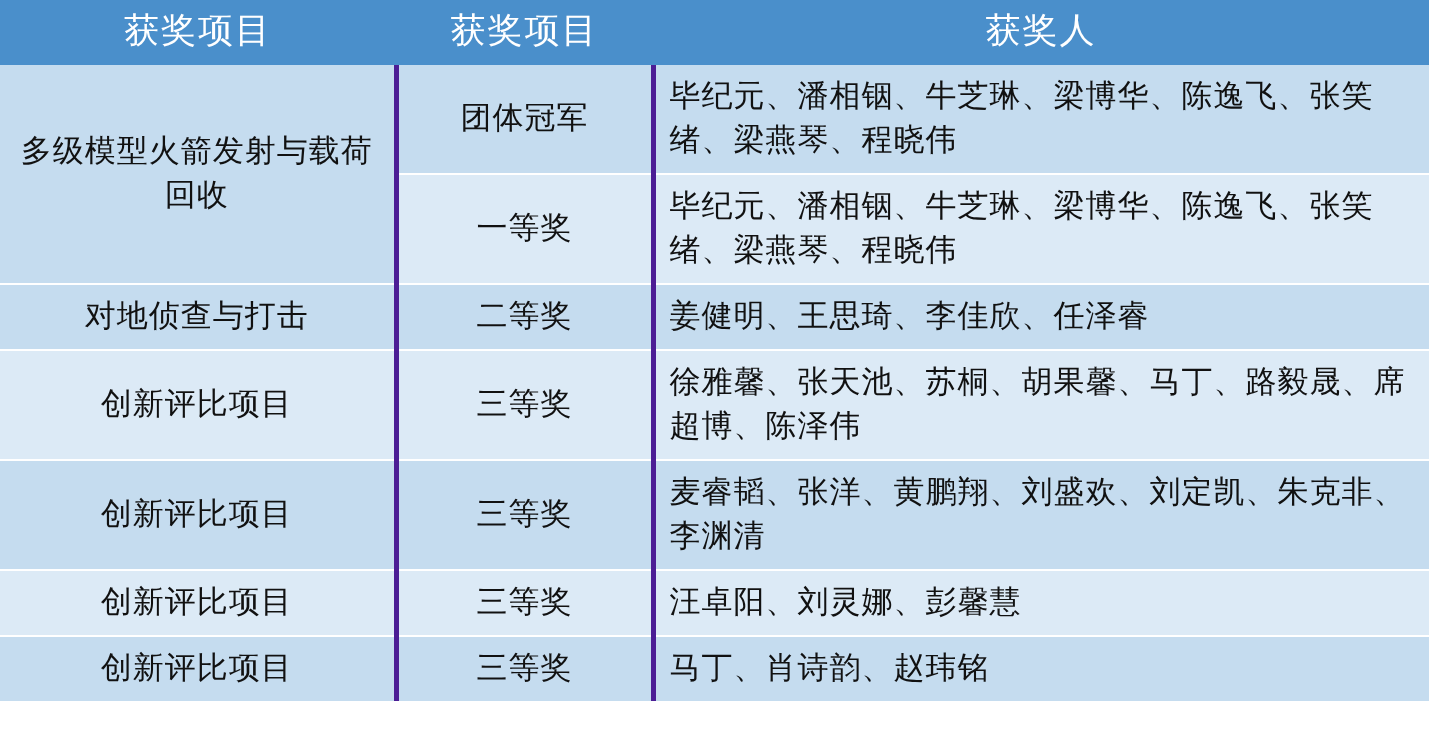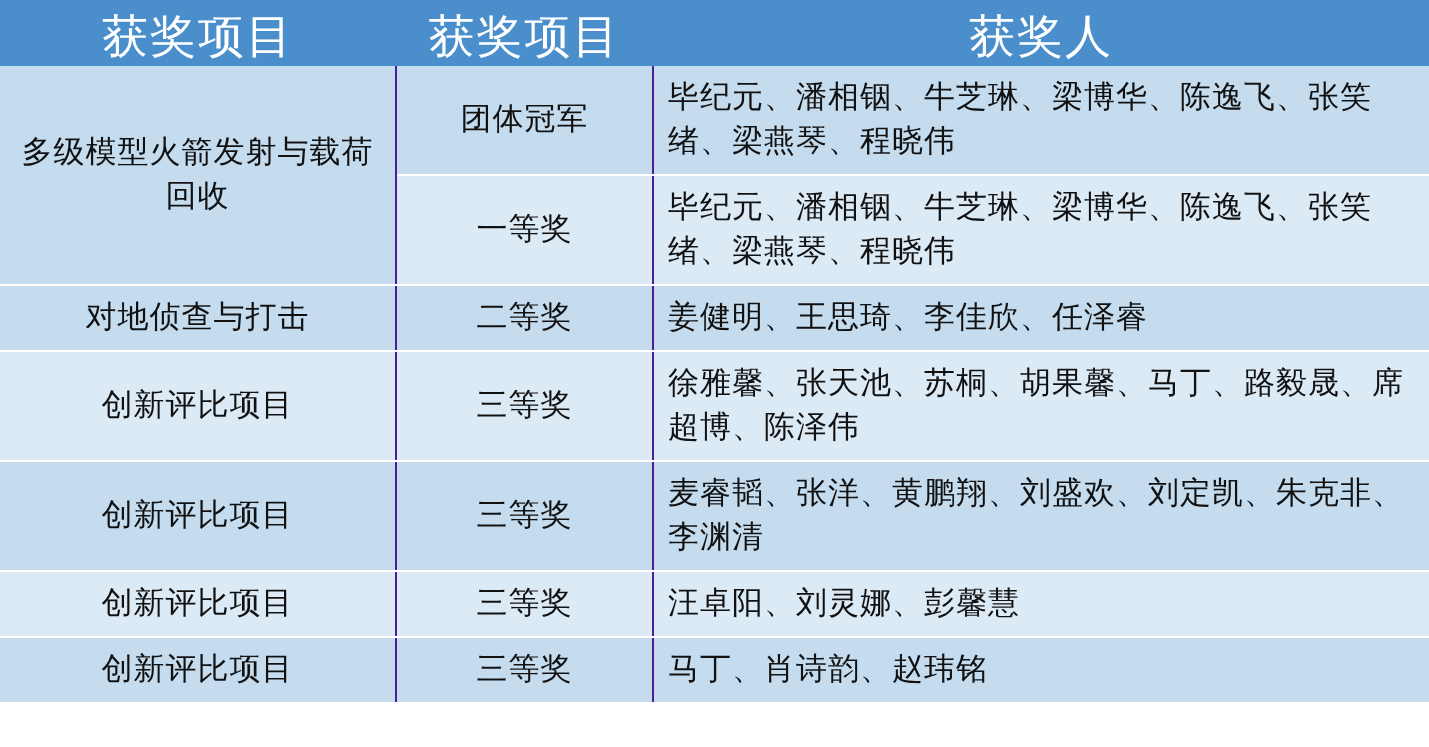--- a/index.html
+++ b/index.html
@@ -19,35 +19,35 @@
     table-layout: fixed;
   }
   .award-table col.c0 { width: 396px; }
   .award-table col.c1 { width: 257px; }
   .award-table col.c2 { width: 776px; }
 
   .award-table thead th {
     background: #4A8FCB;
     color: #ffffff;
     font-weight: normal;
-    font-size: 46px;
+    font-size: 35px;
     line-height: 1.1;
     text-align: center;
-    padding: 12px 6px 3px 6px;
+    padding: 12px 6px 14px 6px;
     border: none;
     letter-spacing: 2px;
   }
   .award-table tbody td {
     font-size: 31px;
     line-height: 1.42;
     color: #111111;
     padding: 9px 14px 11px 14px;
     vertical-align: middle;
     border-bottom: 2px solid #ffffff;
-    border-right: 2px solid #4c1d95;
+    border-right: 5px solid #4c1d95;
     letter-spacing: 1px;
   }
   .award-table tbody td:last-child { border-right: none; }
   .award-table tbody tr:last-child td { border-bottom: none; }
 
   
   .shade-a { background: #C5DCEF; }
   .shade-b { background: #DCEAF6; }
 
   .col-project { text-align: center; }

